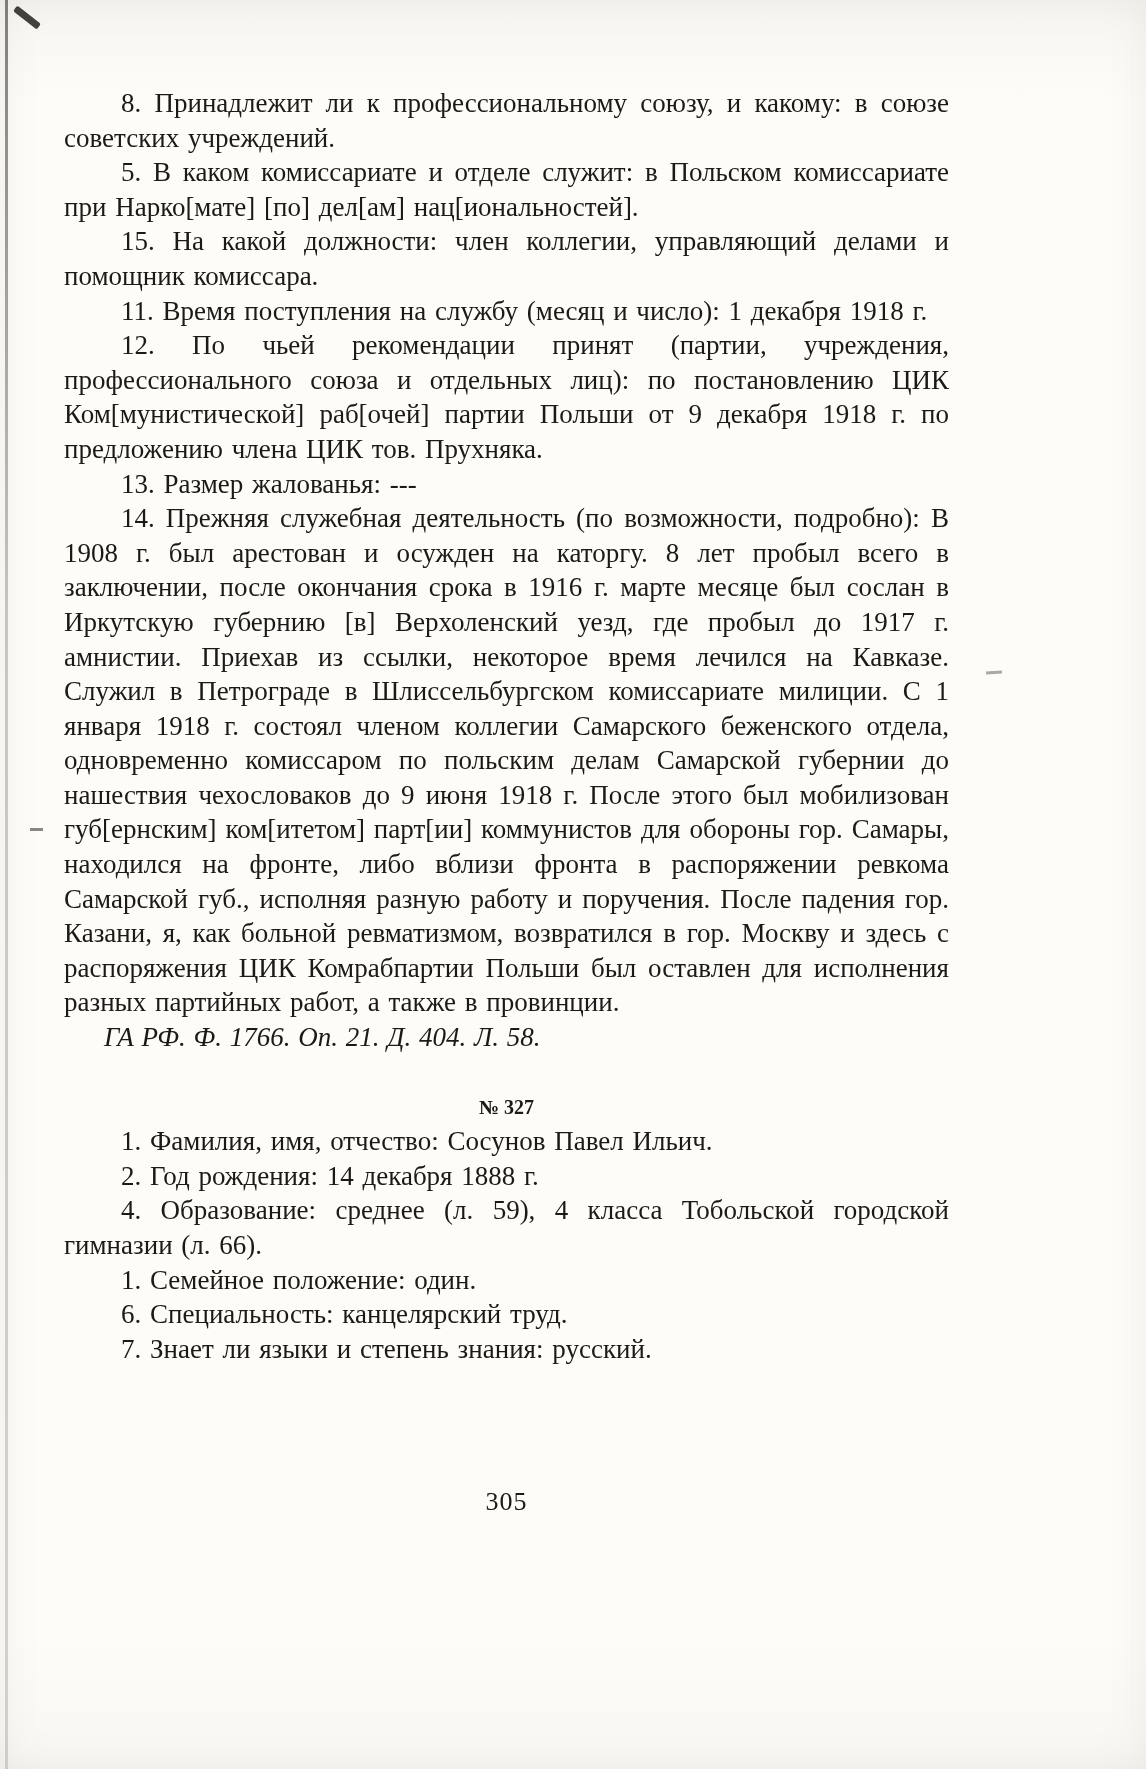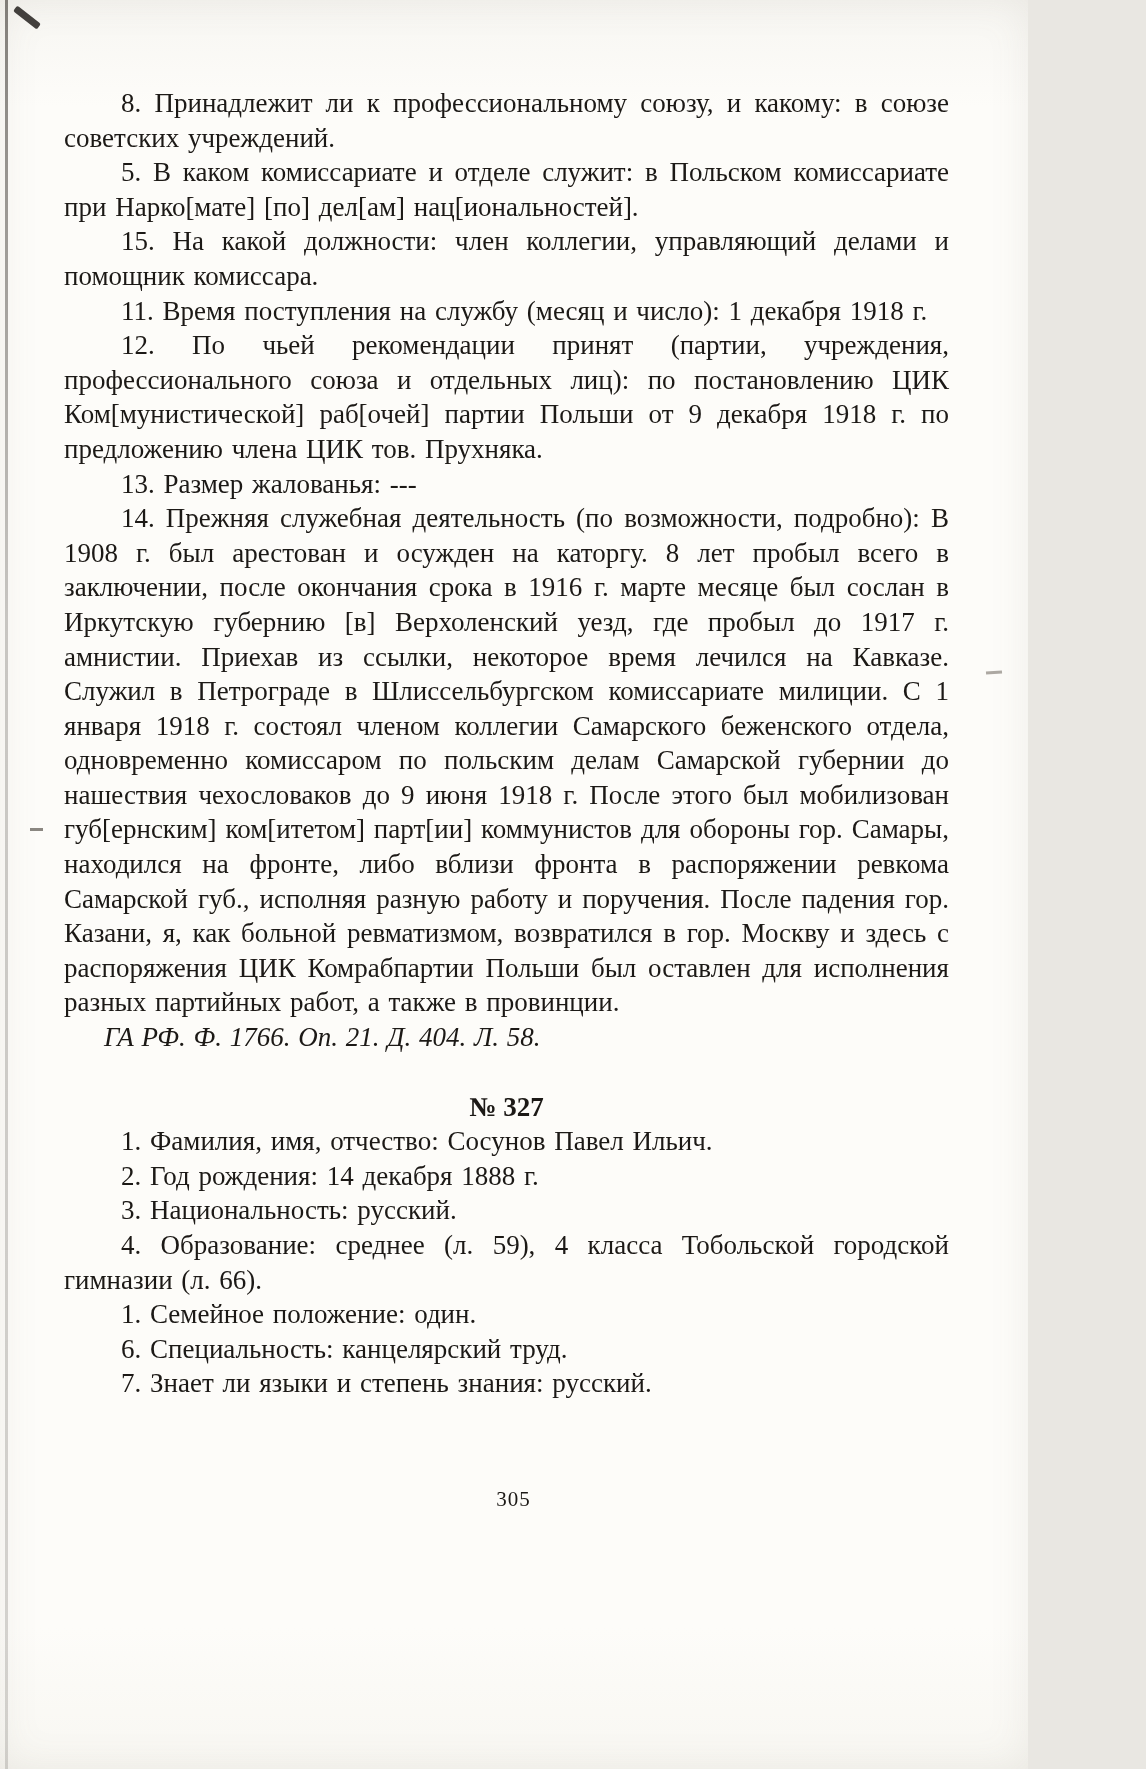--- a/index.html
+++ b/index.html
@@ -2,21 +2,21 @@
 <html lang="ru"><head>
 <meta charset="utf-8">
 <style>
   html, body {
     margin: 0;
     padding: 0;
     background: #e9e7e2;
   }
   .page {
     position: relative;
-    width: 1028px;
+    width: 1146px;
     height: 1769px;
     margin: 0;
     background: linear-gradient(180deg, #f7f6f2 0%, #fdfcf9 6%, #fdfcf9 92%, #f8f7f2 100%);
     box-shadow: inset 0 0 40px rgba(120,110,95,0.10);
     font-family: "Liberation Serif", "DejaVu Serif", serif;
     color: #1c1916;
     overflow: hidden;
   }
   
   .scan-edge-line {
@@ -63,36 +63,36 @@
     text-indent: 57px;
     word-spacing: 2px;
   }
   .para.citation {
     font-style: italic;
     text-align: left;
     text-indent: 40px;
     word-spacing: 1px;
   }
   .entry-heading {
-    font-size: 27px;
+    font-size: 20px;
     font-weight: 700;
     text-align: center;
     margin: 35px 0 0 0;
     line-height: 34.6px;
   }
   .item-bold {
     font-weight: 400;
   }
   .page-number {
     position: absolute;
-    left: 71px;
+    left: 64px;
     top: 1487px;
     width: 885px;
     text-align: center;
-    font-size: 21px;
+    font-size: 26px;
     letter-spacing: 1px;
     color: #1c1916;
   }
 </style>
 </head>
 <body>
 
 <div class="page">
 
   <div class="scan-edge-line"></div>
@@ -108,21 +108,20 @@
     <p class="para">11. Время поступления на службу (месяц и число): 1 декабря 1918 г.</p>
     <p class="para">12. По чьей рекомендации принят (партии, учреждения, профессионального союза и отдельных лиц): по постановлению ЦИК Ком[мунистической] раб[очей] партии Польши от 9 декабря 1918 г. по предложению члена ЦИК тов. Прухняка.</p>
     <p class="para">13. Размер жалованья: ---</p>
     <p class="para">14. Прежняя служебная деятельность (по возможности, подробно): В 1908 г. был арестован и осужден на каторгу. 8 лет пробыл всего в заключении, после окончания срока в 1916 г. марте месяце был сослан в Иркутскую губернию [в] Верхоленский уезд, где пробыл до 1917 г. амнистии. Приехав из ссылки, некоторое время лечился на Кавказе. Служил в Петрограде в Шлиссельбургском комиссариате милиции. С 1 января 1918 г. состоял членом коллегии Самарского беженского отдела, одновременно комиссаром по польским делам Самарской губернии до нашествия чехословаков до 9 июня 1918 г. После этого был мобилизован губ[ернским] ком[итетом] парт[ии] коммунистов для обороны гор. Самары, находился на фронте, либо вблизи фронта в распоряжении ревкома Самарской губ., исполняя разную работу и поручения. После падения гор. Казани, я, как больной ревматизмом, возвратился в гор. Москву и здесь с распоряжения ЦИК Комрабпартии Польши был оставлен для исполнения разных партийных работ, а также в провинции.</p>
     <p class="para citation">ГА РФ. Ф. 1766. Оп. 21. Д. 404. Л. 58.</p>
 
     <h2 class="entry-heading">№ 327</h2>
 
     <p class="para item-bold">1. Фамилия, имя, отчество: Сосунов Павел Ильич.</p>
     <p class="para">2. Год рождения: 14 декабря 1888 г.</p>
-    <p class="para">3. Национальность: русский.</p>
     <p class="para">4. Образование: среднее (л. 59), 4 класса Тобольской городской гимназии (л. 66).</p>
     <p class="para">1. Семейное положение: один.</p>
     <p class="para">6. Специальность: канцелярский труд.</p>
     <p class="para">7. Знает ли языки и степень знания: русский.</p>
 
   </main>
 
   <div class="page-number">305</div>
 
 </div>

